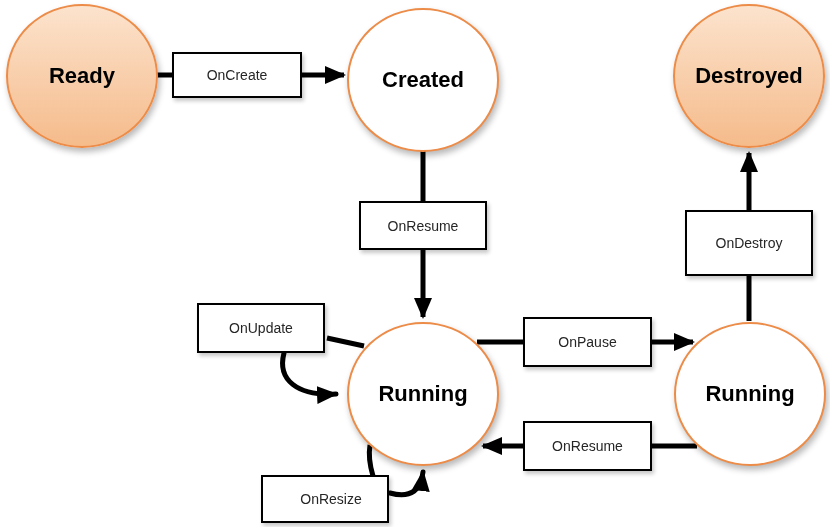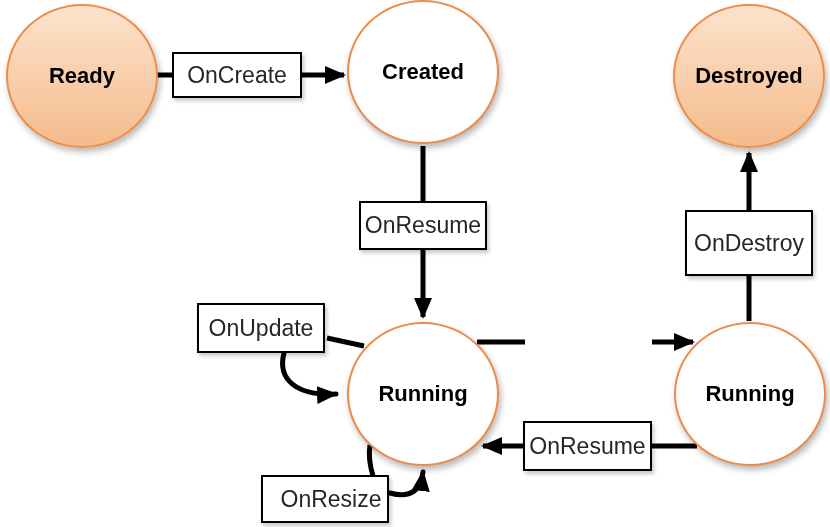--- a/index.html
+++ b/index.html
@@ -57,21 +57,21 @@
       var(--node-fill-bottom, #f5bb8b) 100%);
   }
   .event-box {
     position: absolute;
     box-sizing: border-box;
     border: 2px solid var(--box-border, #000000);
     background: var(--box-fill, #ffffff);
     display: flex;
     align-items: center;
     justify-content: center;
-    font-size: 23px;
+    font-size: 14px;
     color: var(--event-text, #262626);
     box-shadow: 2px 3px 4px rgba(0, 0, 0, 0.22);
   }
 </style>
 </head>
 <body>
 
 <div class="stage">
 
   <svg class="connector-layer" viewBox="0 0 830 527" xmlns="http://www.w3.org/2000/svg">
@@ -100,21 +100,21 @@
     <path class="connector" d="M749,210 V153" marker-end="url(#ah)"></path>
 
     <path class="connector" d="M370,445 C368,457 370,466 373,476"></path>
     <path class="connector loop" d="M390,493 C412,499 421,489 423,472" marker-end="url(#ah)"></path>
   </svg>
 
   <div class="state filled" style="left:6px; top:4px;">
     <span>Ready</span>
   </div>
 
-  <div class="state" style="left:347px; top:0;">
+  <div class="state" style="left:347px; top:8px;">
     <span>Created</span>
   </div>
 
   <div class="state filled" style="left:673px; top:4px;">
     <span>Destroyed</span>
   </div>
 
   <div class="state" style="left:347px; top:322px;">
     <span>Running</span>
   </div>
@@ -132,20 +132,23 @@
   </div>
 
   <div class="event-box" style="left:685px; top:210px; width:128px; height:66px;">
     <span>OnDestroy</span>
   </div>
 
   <div class="event-box" style="left:197px; top:303px; width:128px; height:50px;">
     <span>OnUpdate</span>
   </div>
 
+  <div class="event-box" style="left:523px; top:317px; width:129px; height:50px;">
+    <span>OnPause</span>
+  </div>
 
   <div class="event-box" style="left:523px; top:421px; width:129px; height:50px;">
     <span>OnResume</span>
   </div>
 
   <div class="event-box" style="left:261px; top:475px; width:128px; height:48px;padding-left:12px;">
     <span>OnResize</span>
   </div>
 
 </div>

